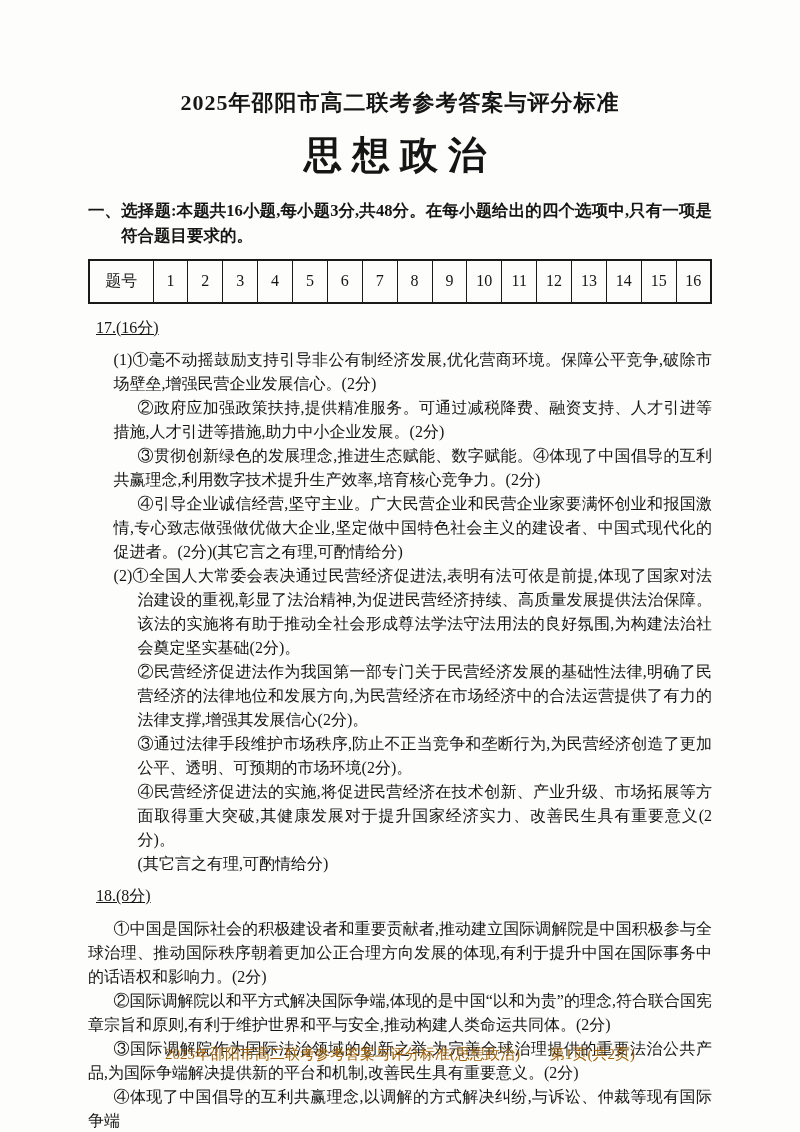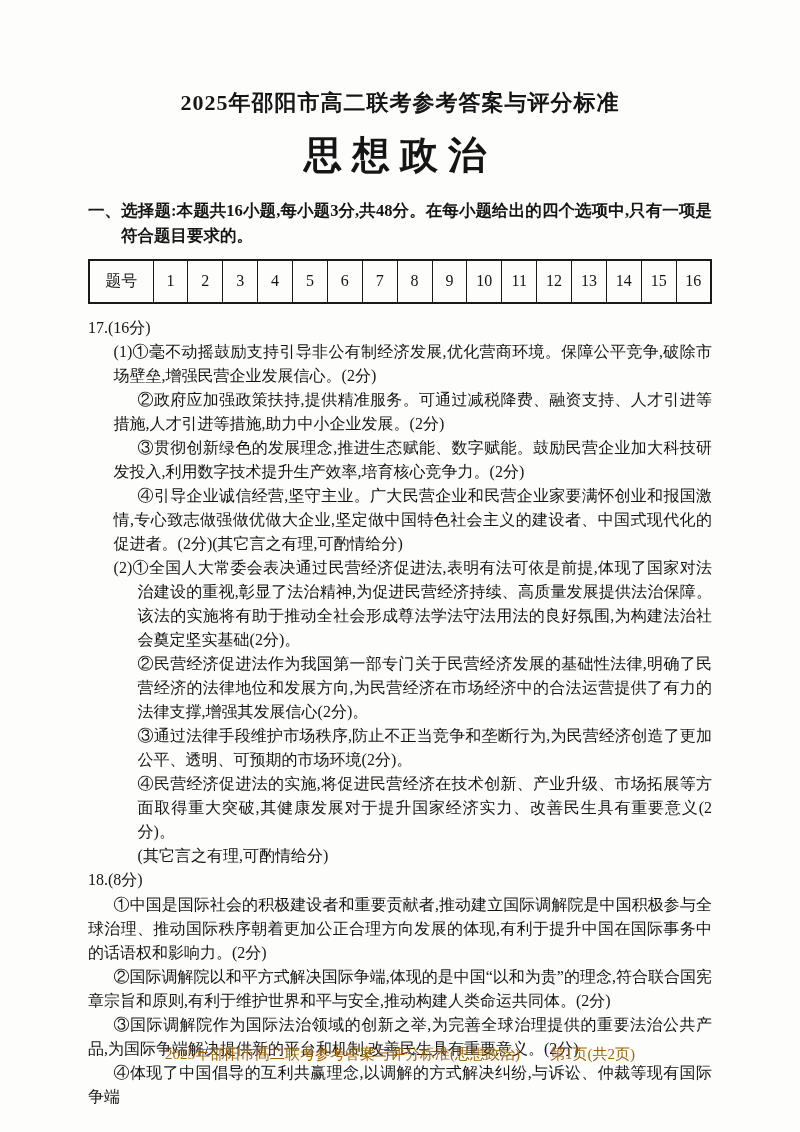--- a/index.html
+++ b/index.html
@@ -41,21 +41,21 @@
   table.answers td {
     border: 1px solid #1a1a1a;
     text-align: center; vertical-align: middle;
     font-size: 16px; height: 43px; padding: 0;
   }
   table.answers td.lbl { width: 64px; }
   .para {
     font-size: 16px; line-height: 1.5;
     margin: 0; text-align: justify;
   }
-  .q-label { font-size: 16px; line-height: 1.55; margin: 0; }
+  .q-label { font-size: 16px; line-height: 1.55; margin: 8px; text-decoration: underline; }
   .ind-a { margin-left: 1.6em; }                    
   .ind-b { margin-left: 1.6em; text-indent: 1.5em; }
   .ind-c { margin-left: 3.1em; text-indent: -1.5em; }
   .ind-d { margin-left: 3.1em; }                    
   .ind-e { text-indent: 1.6em; }                    
   .footer {
     position: absolute; left: 0; right: 0; bottom: 68px;
     text-align: center; font-size: 15px; color: #a16207;
   }
 </style>
@@ -90,21 +90,21 @@
       <td>15</td>
       <td>16</td>
     </tr>
   </tbody>
     </table>
 
 
   <p class="q-label">17.(16分)</p>
   <p class="para ind-a">(1)①毫不动摇鼓励支持引导非公有制经济发展,优化营商环境。保障公平竞争,破除市场壁垒,增强民营企业发展信心。(2分)</p>
   <p class="para ind-b">②政府应加强政策扶持,提供精准服务。可通过减税降费、融资支持、人才引进等措施,人才引进等措施,助力中小企业发展。(2分)</p>
-  <p class="para ind-b">③贯彻创新绿色的发展理念,推进生态赋能、数字赋能。鼓励民营企业加大科技研发投入,利用数字技术提升生产效率,培育核心竞争力。(2分)</p>
+  <p class="para ind-b">③贯彻创新绿色的发展理念,推进生态赋能、数字赋能。④体现了中国倡导的互利共赢理念,利用数字技术提升生产效率,培育核心竞争力。(2分)</p>
   <p class="para ind-b">④引导企业诚信经营,坚守主业。广大民营企业和民营企业家要满怀创业和报国激情,专心致志做强做优做大企业,坚定做中国特色社会主义的建设者、中国式现代化的促进者。(2分)(其它言之有理,可酌情给分)</p>
   <p class="para ind-c">(2)①全国人大常委会表决通过民营经济促进法,表明有法可依是前提,体现了国家对法治建设的重视,彰显了法治精神,为促进民营经济持续、高质量发展提供法治保障。该法的实施将有助于推动全社会形成尊法学法守法用法的良好氛围,为构建法治社会奠定坚实基础(2分)。</p>
   <p class="para ind-d">②民营经济促进法作为我国第一部专门关于民营经济发展的基础性法律,明确了民营经济的法律地位和发展方向,为民营经济在市场经济中的合法运营提供了有力的法律支撑,增强其发展信心(2分)。</p>
   <p class="para ind-d">③通过法律手段维护市场秩序,防止不正当竞争和垄断行为,为民营经济创造了更加公平、透明、可预期的市场环境(2分)。</p>
   <p class="para ind-d">④民营经济促进法的实施,将促进民营经济在技术创新、产业升级、市场拓展等方面取得重大突破,其健康发展对于提升国家经济实力、改善民生具有重要意义(2分)。</p>
   <p class="para ind-d">(其它言之有理,可酌情给分)</p>
 
   <p class="q-label">18.(8分)</p>
   <p class="para ind-e">①中国是国际社会的积极建设者和重要贡献者,推动建立国际调解院是中国积极参与全球治理、推动国际秩序朝着更加公正合理方向发展的体现,有利于提升中国在国际事务中的话语权和影响力。(2分)</p>
   <p class="para ind-e">②国际调解院以和平方式解决国际争端,体现的是中国“以和为贵”的理念,符合联合国宪章宗旨和原则,有利于维护世界和平与安全,推动构建人类命运共同体。(2分)</p>

